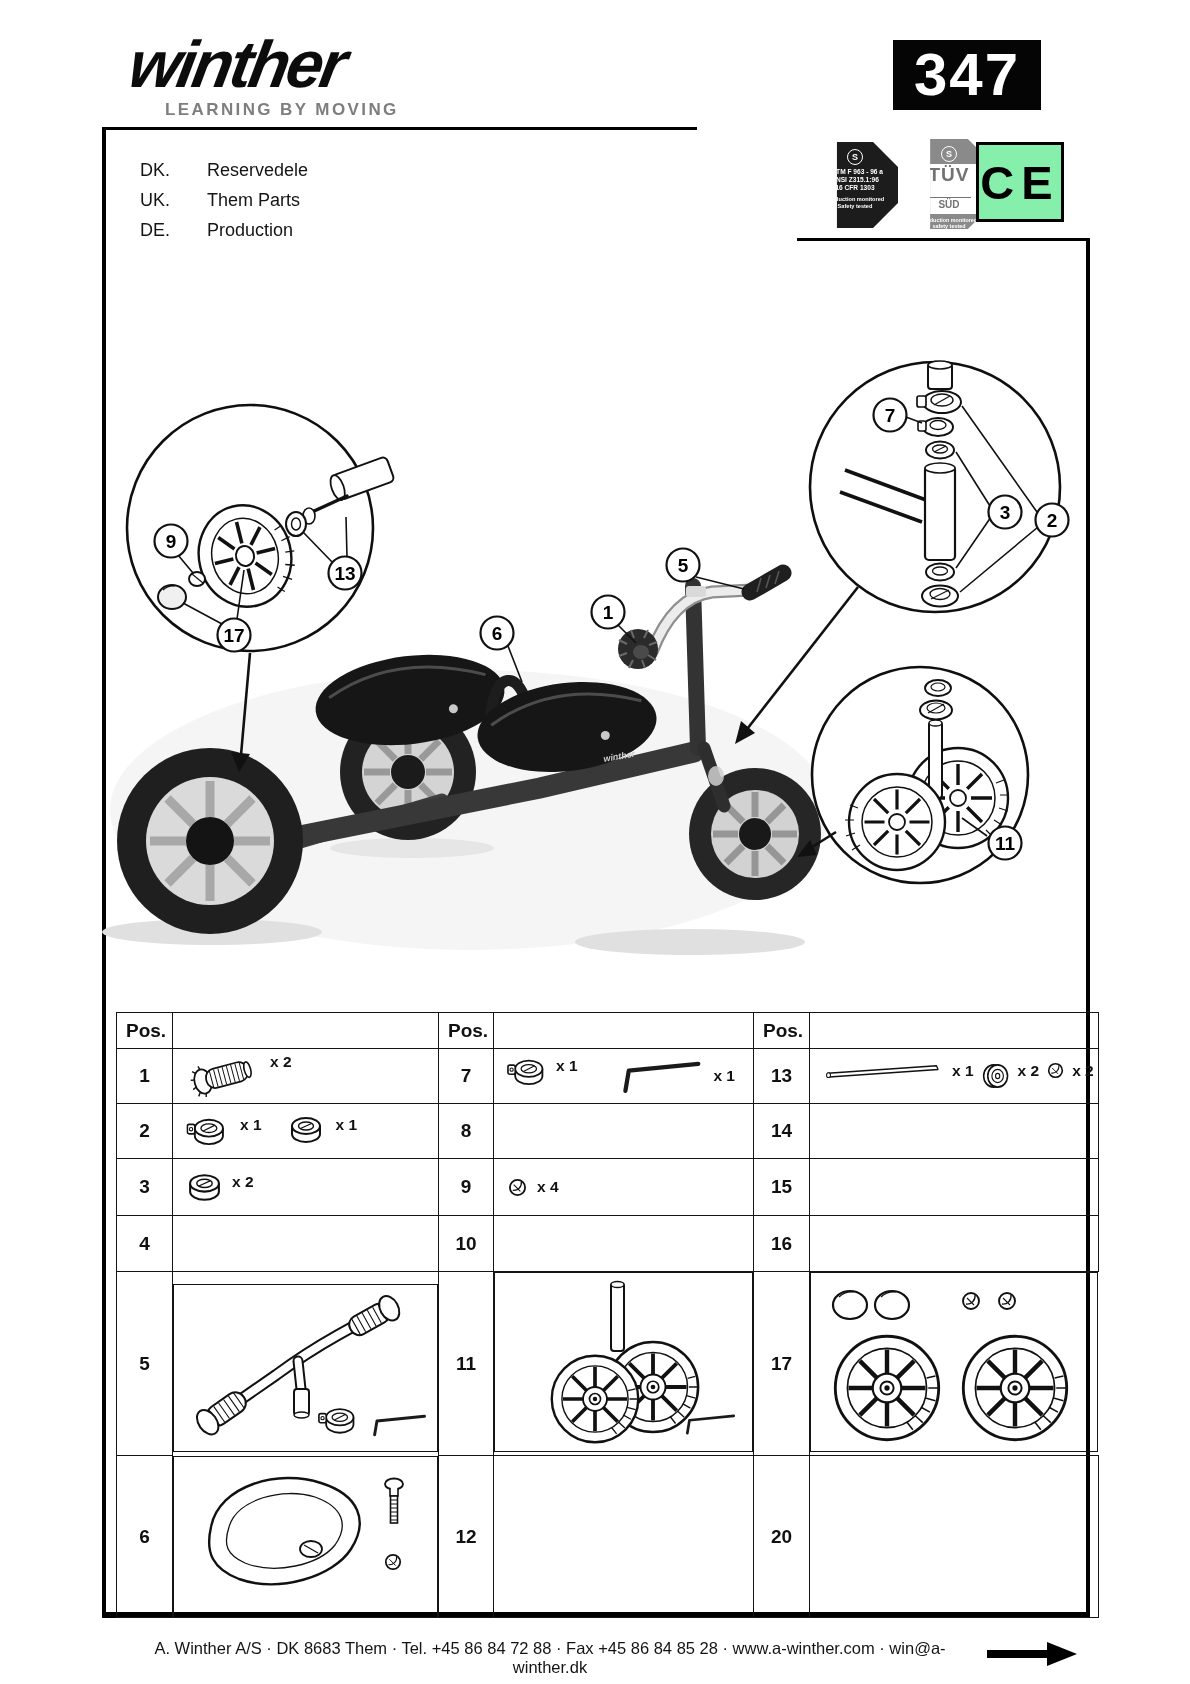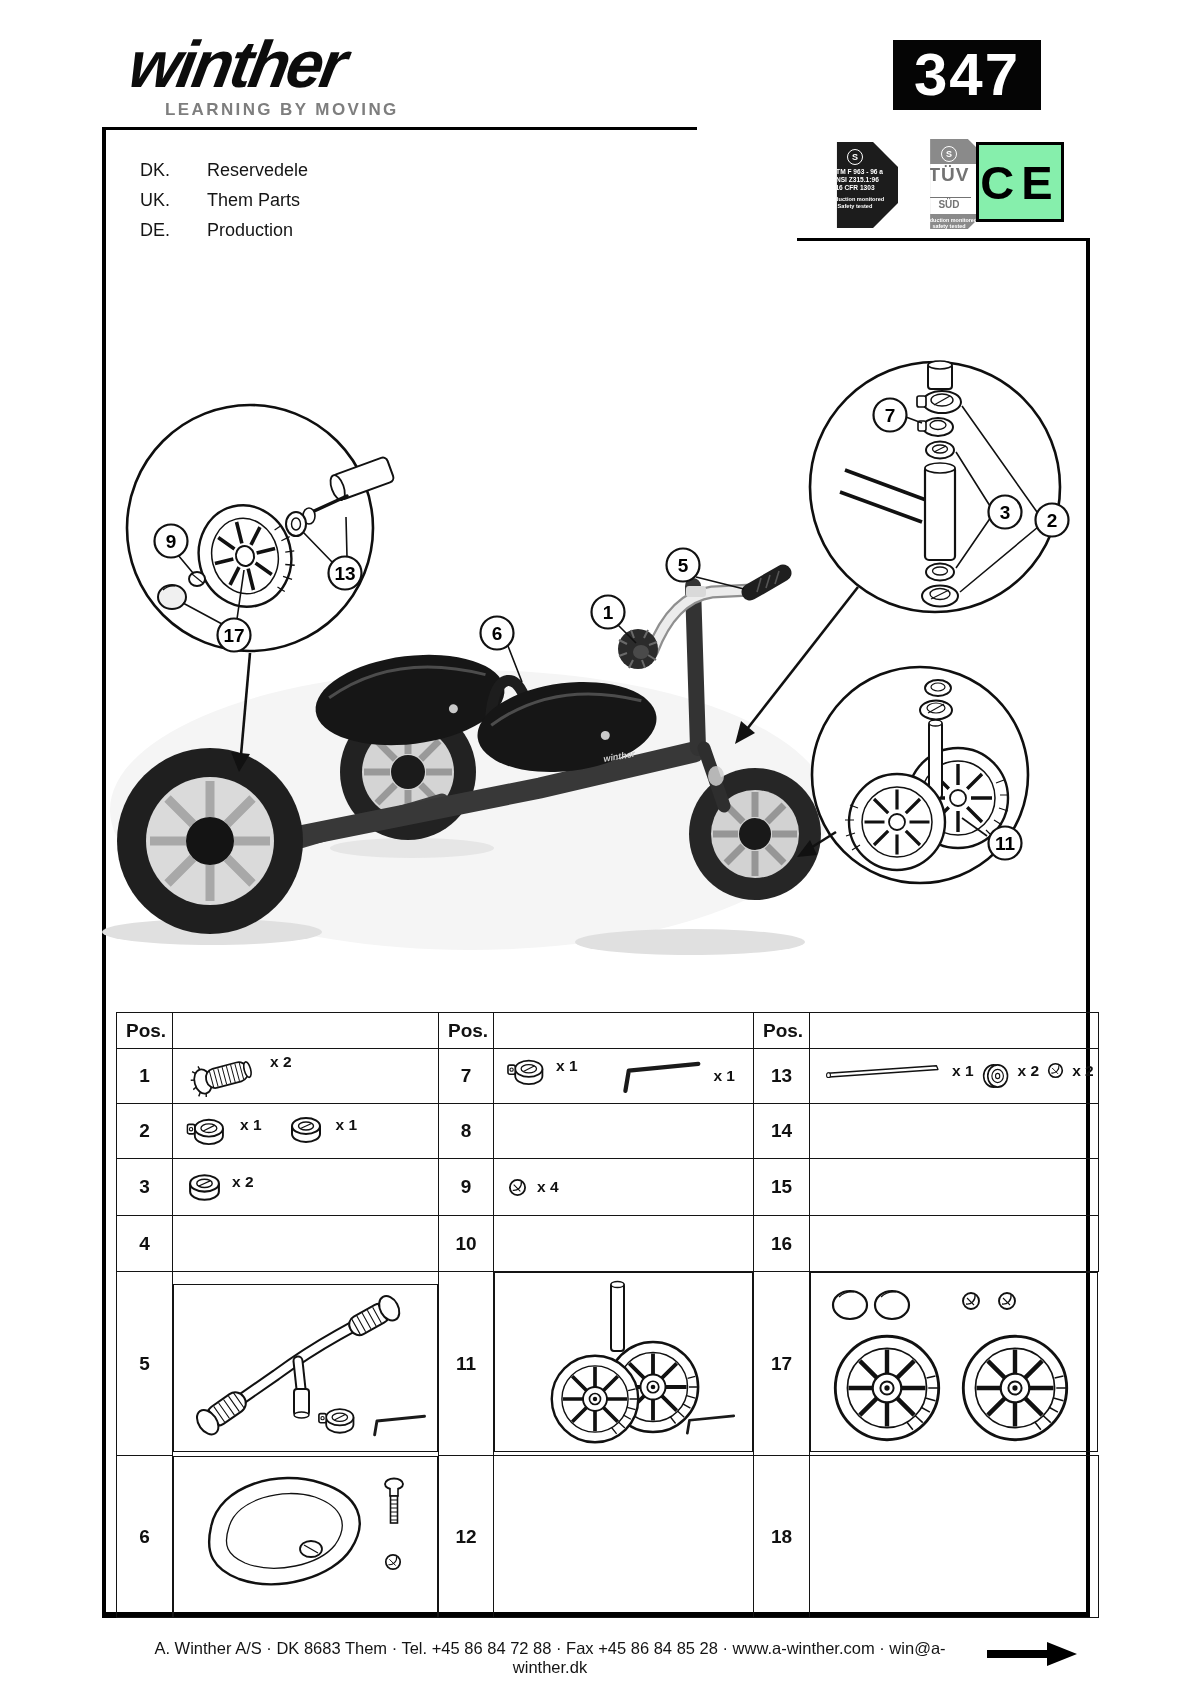--- a/index.html
+++ b/index.html
@@ -548,21 +548,21 @@
           <path d="M28 66 C36 24 96 8 138 22 C176 34 186 60 168 88 C150 116 96 132 56 118 C30 108 22 92 28 66 Z" fill="#fff" stroke="#111" stroke-width="2.4"></path>
           <path d="M46 66 C54 38 100 26 132 36 C160 46 166 64 152 84 C136 104 92 114 62 102 C44 94 40 84 46 66 Z" fill="none" stroke="#111" stroke-width="1.3"></path>
           <ellipse cx="128" cy="88" rx="11" ry="8" fill="#fff" stroke="#111" stroke-width="1.8"></ellipse>
           <path d="M121 84 135 92" stroke="#111" stroke-width="1.2"></path>
           <use href="#sym-bolt" x="198" y="16" width="26" height="52"></use>
           <use href="#sym-capnut" x="200" y="92" width="20" height="18"></use>
         </svg>
       </td>
       <td class="pos-n">12</td>
       <td></td>
-      <td class="pos-n">18</td>
+      <td class="pos-n">20</td>
       <td></td>
     </tr>
   </tbody>
     </table>
 
   <div class="abs footer-text">A. Winther A/S · DK 8683 Them · Tel. +45 86 84 72 88 · Fax +45 86 84 85 28 · www.a-winther.com · win@a-winther.dk</div>
   <svg class="abs" style="left:985px;top:1640px" width="95" height="28" viewBox="0 0 95 28">
     <rect x="2" y="10" width="62" height="8" fill="#000"></rect>
     <polygon points="62,2 92,14 62,26" fill="#000"></polygon>
   </svg>

